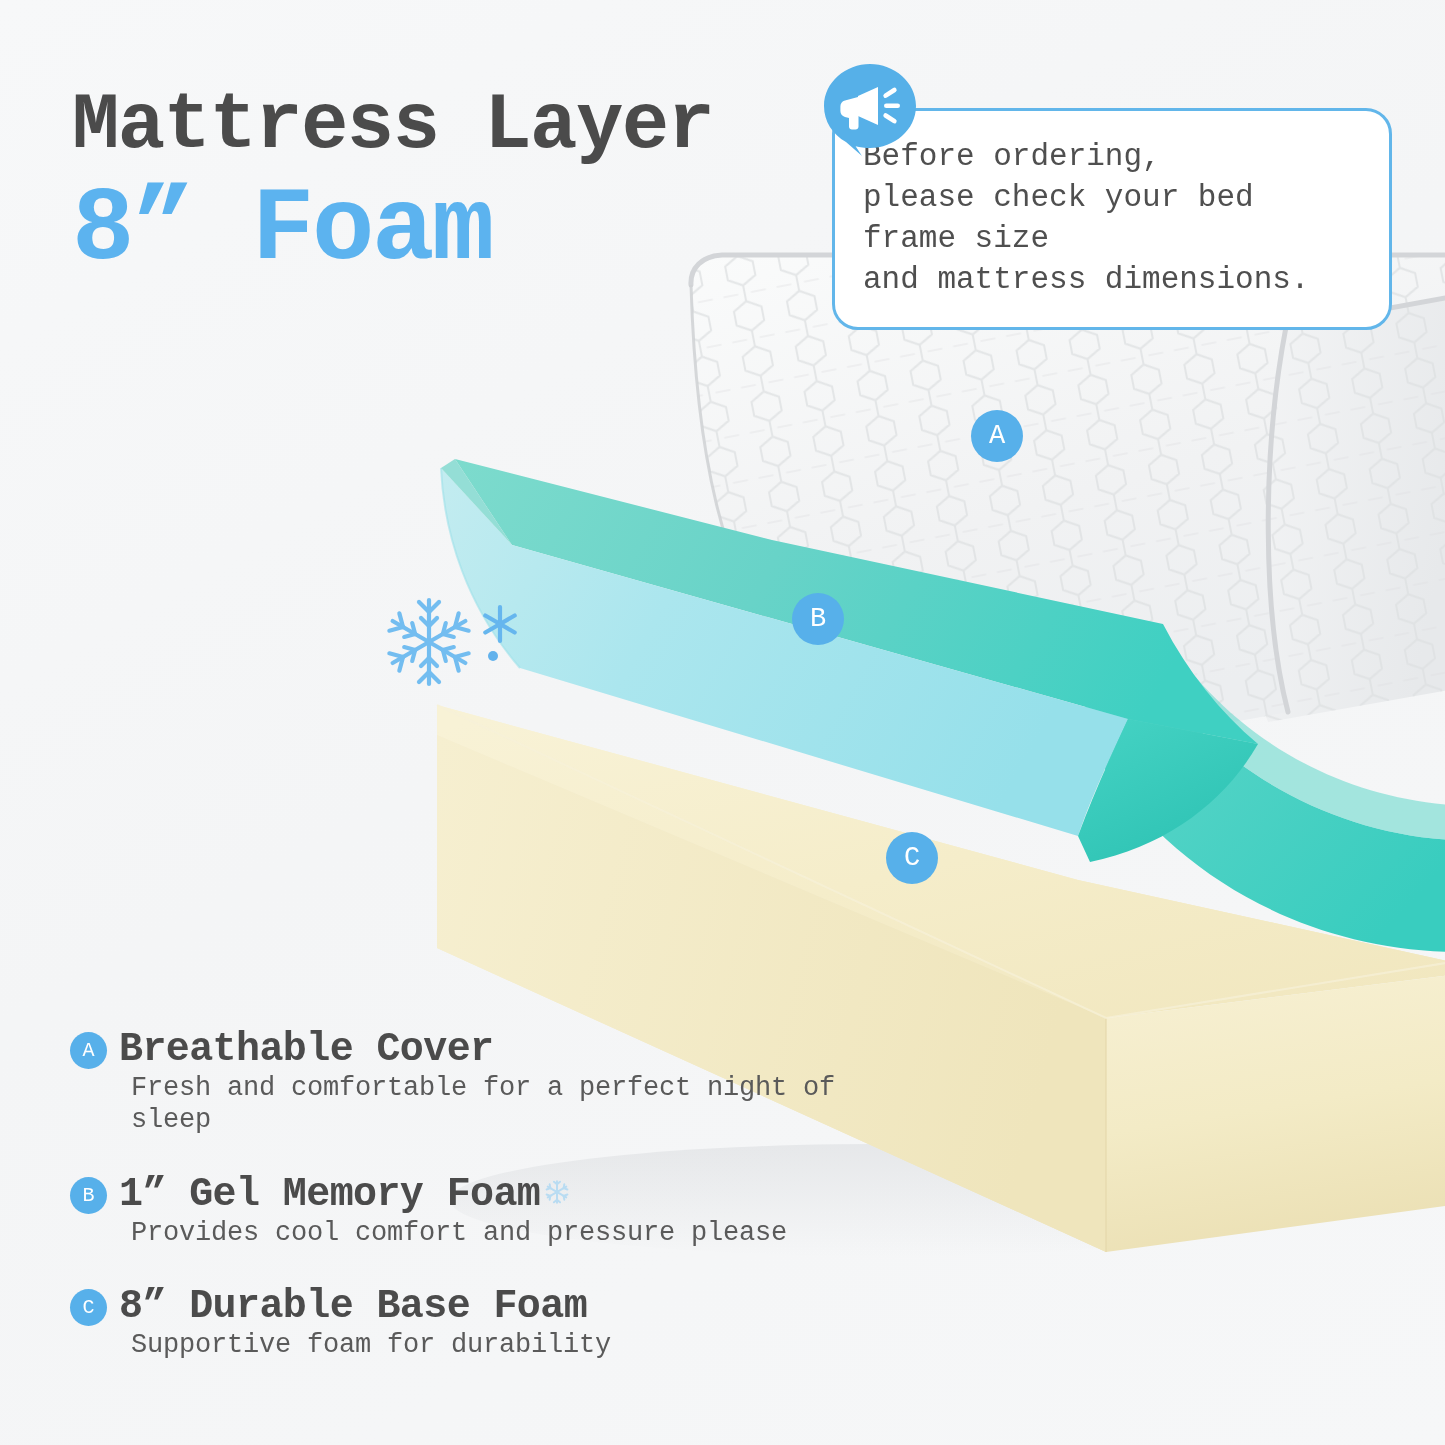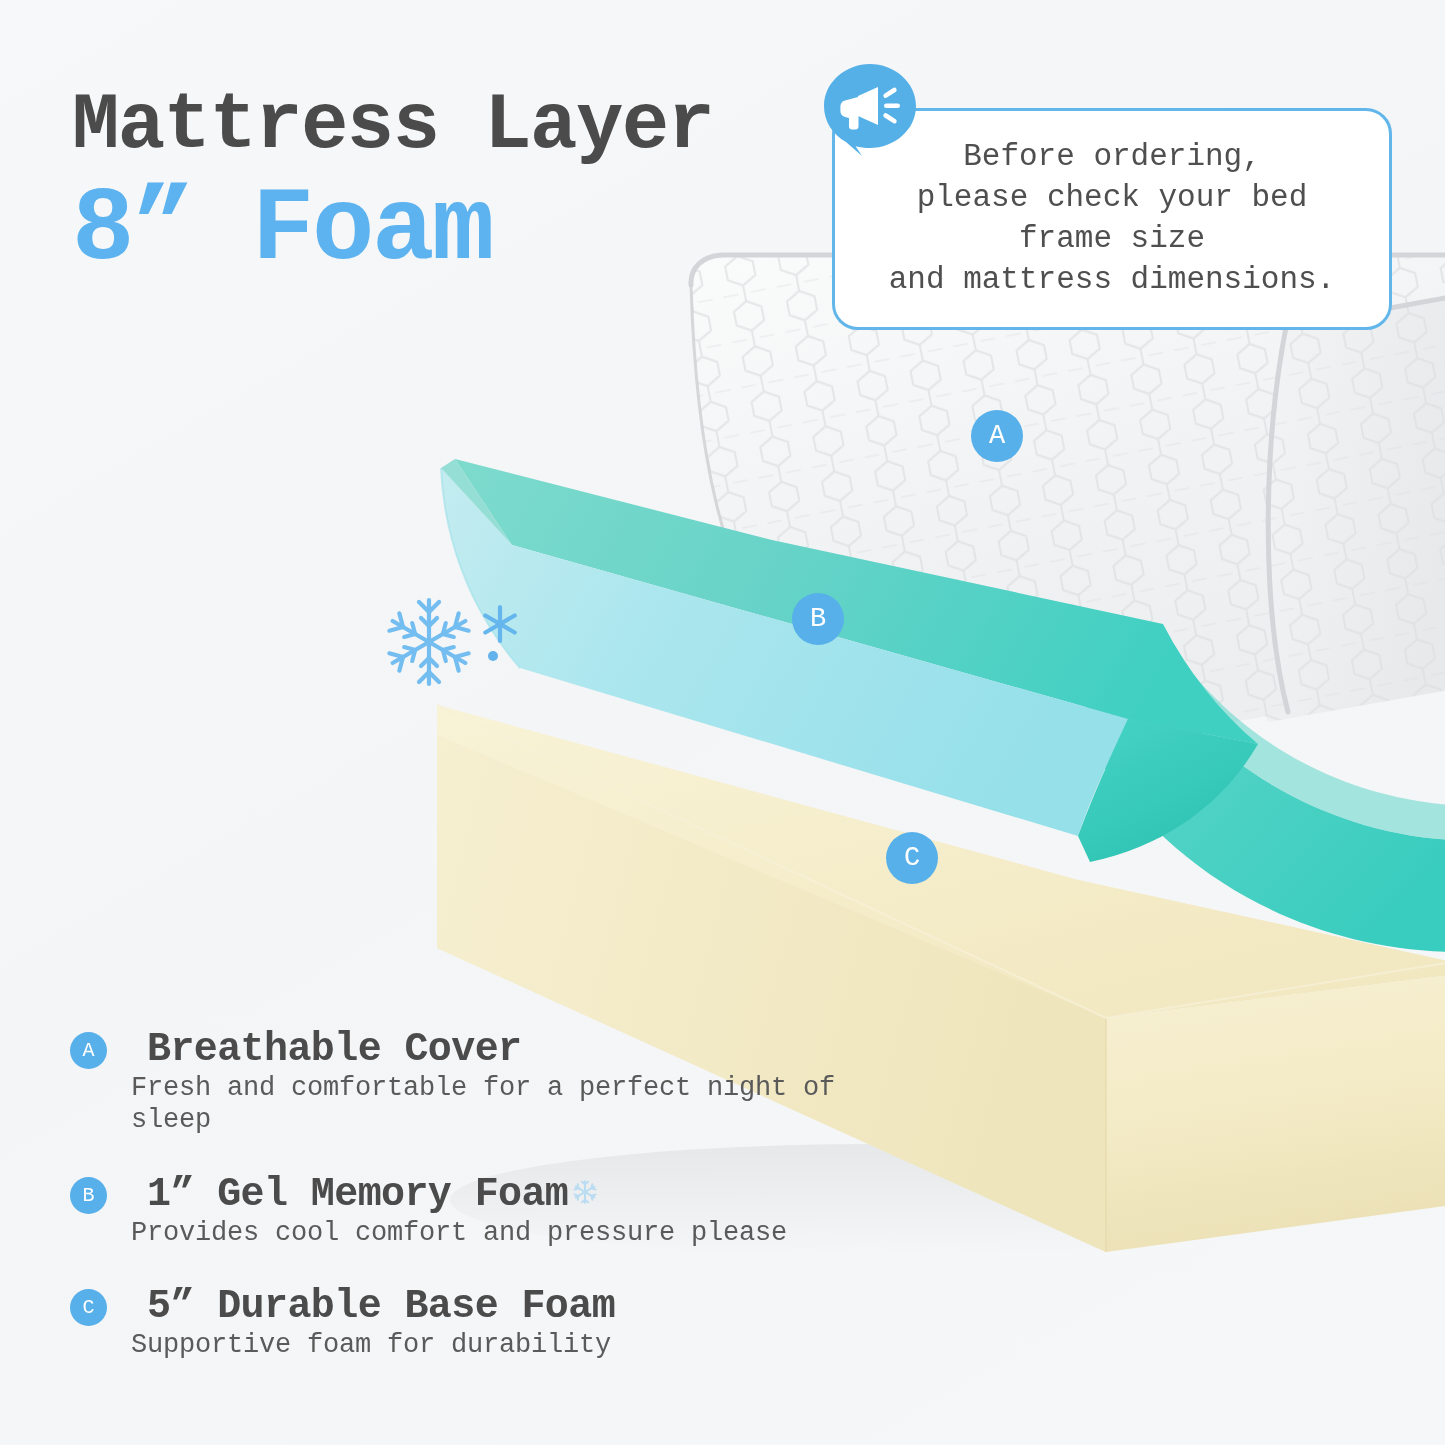--- a/index.html
+++ b/index.html
@@ -52,21 +52,21 @@
     box-sizing: border-box;
     border: 3px solid #62b6ea;
     border-radius: 26px;
     background: #ffffff;
     padding: 26px 28px 26px 28px;
   }
   #notice-text {
     font-size: 31px;
     line-height: 1.32;
     color: #4f4f4f;
-    text-align: center;
+    text-align: left;
     white-space: pre-line;
   }
   #notice-badge {
     position: absolute;
     left: 822px;
     top: 62px;
     width: 96px;
     height: 96px;
     z-index: 4;
   }
@@ -128,21 +128,21 @@
     height: 37px;
     border-radius: 50%;
     background: #57b0ea;
     color: #ffffff;
     font-size: 20px;
     display: flex;
     align-items: center;
     justify-content: center;
   }
   .legend-title {
-    margin-left: 77px;
+    margin-left: 49px;
     font-size: 40px;
     font-weight: bold;
     color: #4b4b4b;
     letter-spacing: -0.6px;
     line-height: 1.1;
     display: flex;
     align-items: baseline;
   }
   .legend-desc {
     margin-left: 61px;
@@ -431,20 +431,20 @@
             </g>
           </svg>
         </span>
       </div>
       <div class="legend-desc">Provides cool comfort and pressure please</div>
     </div>
 
     <div class="legend-item">
       <div class="legend-badge">C</div>
       <div class="legend-title">
-        <span>5” Durable Base Foam</span>
+        <span>8” Durable Base Foam</span>
       </div>
       <div class="legend-desc">Supportive foam for durability</div>
     </div>
 
   </div>
 
 </div>
 
 </body></html>

